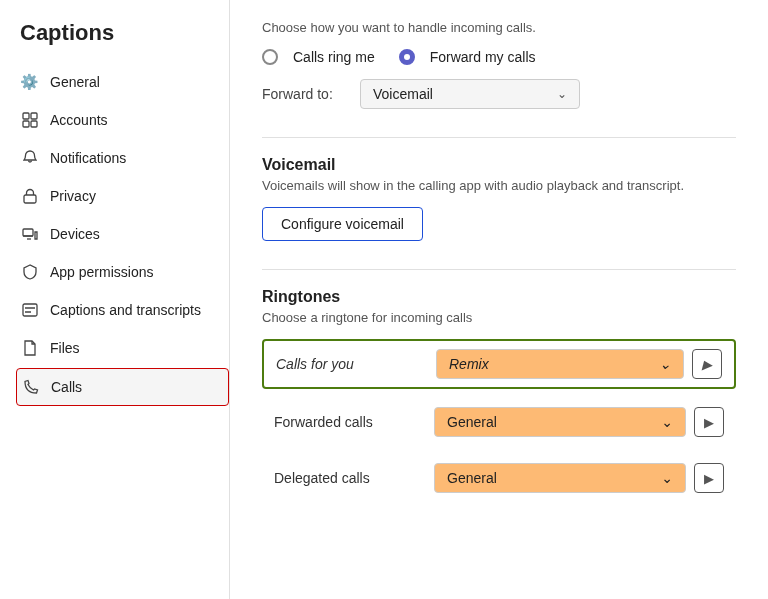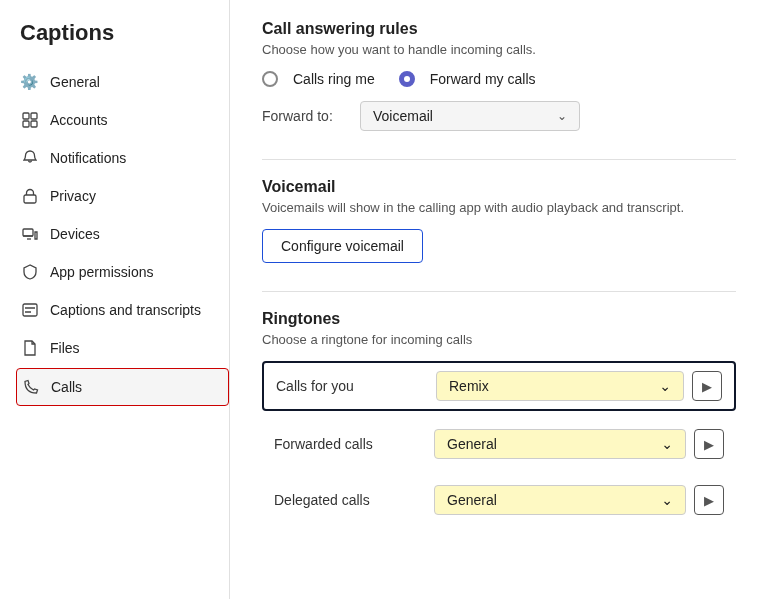--- a/index.html
+++ b/index.html
@@ -157,34 +157,35 @@
     
     .ringtone-row {
       display: flex;
       align-items: center;
       gap: 0;
       margin-bottom: 10px;
       padding: 8px 12px;
       border-radius: 4px;
     }
     .ringtone-row.highlighted {
-      border: 2px solid #0f172a;
+      border: 2px solid #4d7c0f;
+      font-style: italic;
     }
     .ringtone-name {
       width: 160px;
       font-size: 14px;
       color: #333;
     }
     .ringtone-select {
       display: flex;
       align-items: center;
       justify-content: space-between;
       border: 1px solid #ccc;
       border-radius: 4px;
-      background: #fef9c3;
+      background: #fdba74;
       padding: 6px 12px;
       font-size: 14px;
       cursor: pointer;
       flex: 1;
       margin-right: 8px;
     }
     .play-btn {
       width: 30px;
       height: 30px;
       border: 1.5px solid #555;
@@ -286,21 +287,20 @@
         <path d="M2 2.5c0 7.5 4 11.5 11.5 11.5l1-3-3-1-1 1C8.5 10 6 7.5 5 5.5l1-1-1-3-3 1z"></path>
       </svg>
     </span>
     <span>Calls</span>
   </div>
 </nav>
 
 <main class="main">
 
   <div class="section">
-    <div class="section-title">Call answering rules</div>
     <div class="section-desc">Choose how you want to handle incoming calls.</div>
 
     <div class="radio-group">
       <div class="radio-option">
         <div class="radio-circle"></div>
         <span>Calls ring me</span>
       </div>
       <div class="radio-option">
         <div class="radio-circle selected"></div>
         <span>Forward my calls</span>

